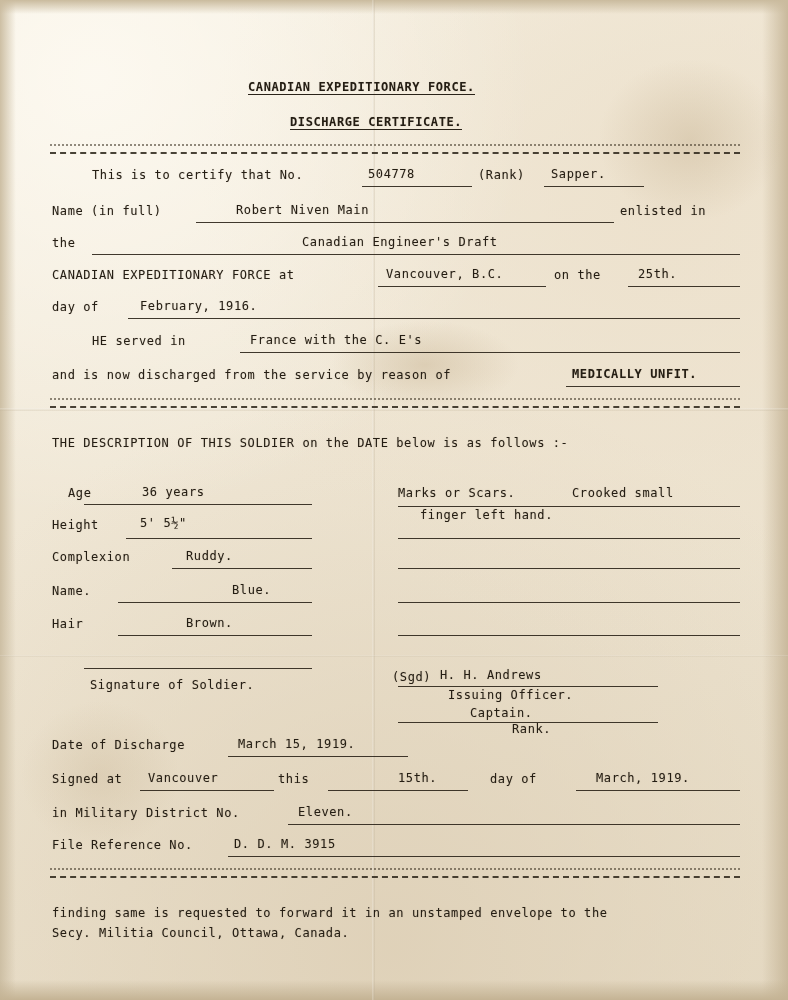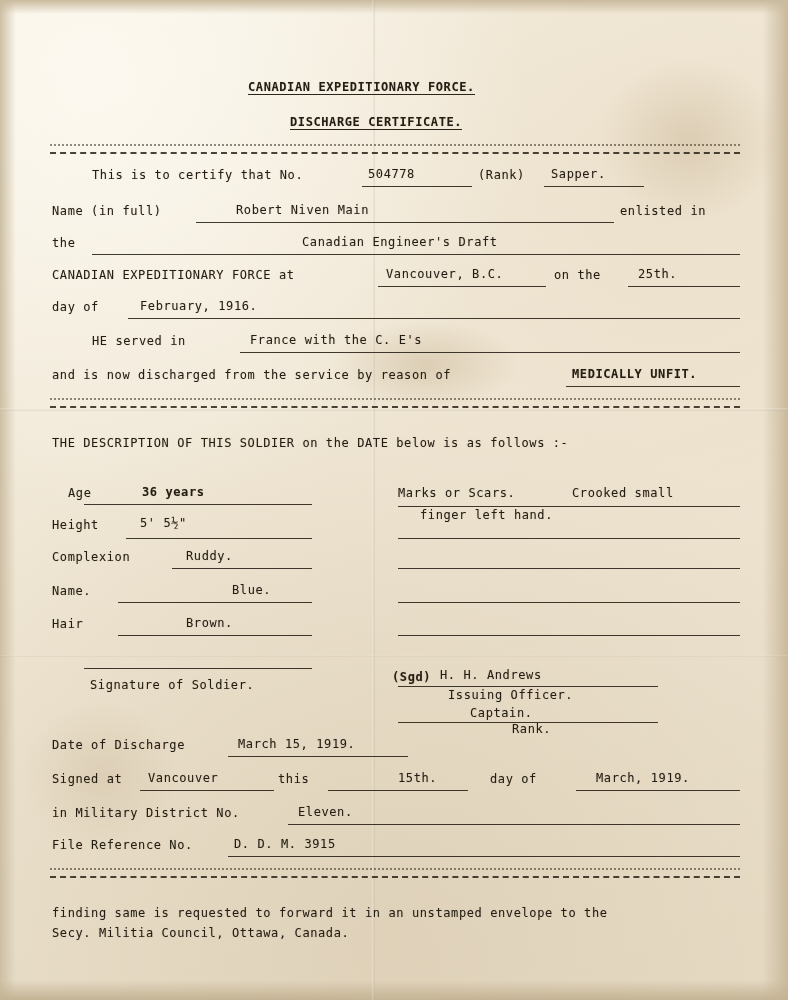--- a/index.html
+++ b/index.html
@@ -162,21 +162,21 @@
     <div class="t" style="left:52px; top:368px;">and is now discharged from the service by reason of</div>
     <div class="t bold" style="left:572px; top:367px;">MEDICALLY UNFIT.</div>
     <div class="rule" style="left:566px; top:386px; width:174px;"></div>
 
     <div class="dotrule" style="left:50px; top:398px; width:690px;"></div>
     <div class="dashrule" style="left:50px; top:406px; width:690px;"></div>
 
     <div class="t" style="left:52px; top:436px;">THE DESCRIPTION OF THIS SOLDIER on the DATE below is as follows :-</div>
 
     <div class="t" style="left:52px; top:486px;margin-left:16px;">Age</div>
-    <div class="t" style="left:142px; top:485px;font-weight:bold;">36 years</div>
+    <div class="t" style="left:142px; top:485px;">36 years</div>
     <div class="rule" style="left:84px; top:504px; width:228px;"></div>
 
     <div class="t" style="left:52px; top:518px;">Height</div>
     <div class="t" style="left:140px; top:516px;">5' 5½"</div>
     <div class="rule" style="left:126px; top:538px; width:186px;"></div>
 
     <div class="t" style="left:52px; top:550px;">Complexion</div>
     <div class="t" style="left:186px; top:549px;">Ruddy.</div>
     <div class="rule" style="left:172px; top:568px; width:140px;"></div>
 
@@ -193,21 +193,21 @@
     <div class="rule" style="left:398px; top:506px; width:342px;"></div>
     <div class="t" style="left:420px; top:508px;">finger left hand.</div>
     <div class="rule" style="left:398px; top:538px; width:342px;"></div>
     <div class="rule" style="left:398px; top:568px; width:342px;"></div>
     <div class="rule" style="left:398px; top:602px; width:342px;"></div>
     <div class="rule" style="left:398px; top:635px; width:342px;"></div>
 
     <div class="rule" style="left:84px; top:668px; width:228px;"></div>
     <div class="t" style="left:90px; top:678px;">Signature of Soldier.</div>
 
-    <div class="t" style="left:392px; top:670px;font-weight:bold;">(Sgd)</div>
+    <div class="t" style="left:392px; top:670px;">(Sgd)</div>
     <div class="t" style="left:440px; top:668px;">H. H. Andrews</div>
     <div class="rule" style="left:398px; top:686px; width:260px;"></div>
     <div class="t" style="left:448px; top:688px;">Issuing Officer.</div>
 
     <div class="t" style="left:470px; top:706px;">Captain.</div>
     <div class="rule" style="left:398px; top:722px; width:260px;"></div>
     <div class="t" style="left:512px; top:722px;">Rank.</div>
 
     <div class="t" style="left:52px; top:738px;">Date of Discharge</div>
     <div class="t" style="left:238px; top:737px;">March 15, 1919.</div>

